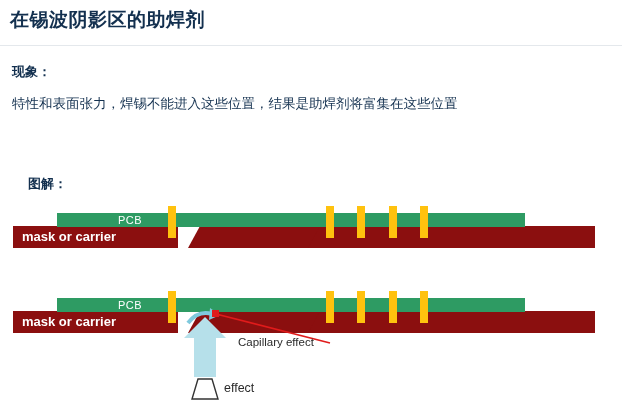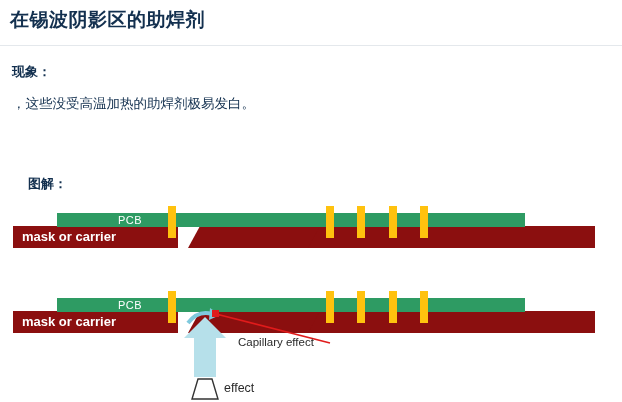--- a/index.html
+++ b/index.html
@@ -100,21 +100,21 @@
 <body>
 
 <div class="page">
 
   <div class="title">在锡波阴影区的助焊剂</div>
   <div class="title-rule"></div>
 
   <div class="section-label lbl-phenomenon">现象：</div>
 
   <div class="body-text">
-    <div>，这些没受高温加热的助焊剂极易发白。</div>
+    <div>特性和表面张力，焊锡不能进入这些位置，结果是助焊剂将富集在这些位置</div>
   </div>
 
   <div class="section-label lbl-diagram">图解：</div>
 
   <div class="diagram" id="diagram-1">
     <svg width="622" height="68" viewBox="0 0 622 68">
 
       <polygon points="13,26 178,26 178,48 13,48" fill="#8b0f0f"></polygon>
 
       <polygon points="215,26 595,26 595,48 228,48" fill="#8b0f0f"></polygon>

